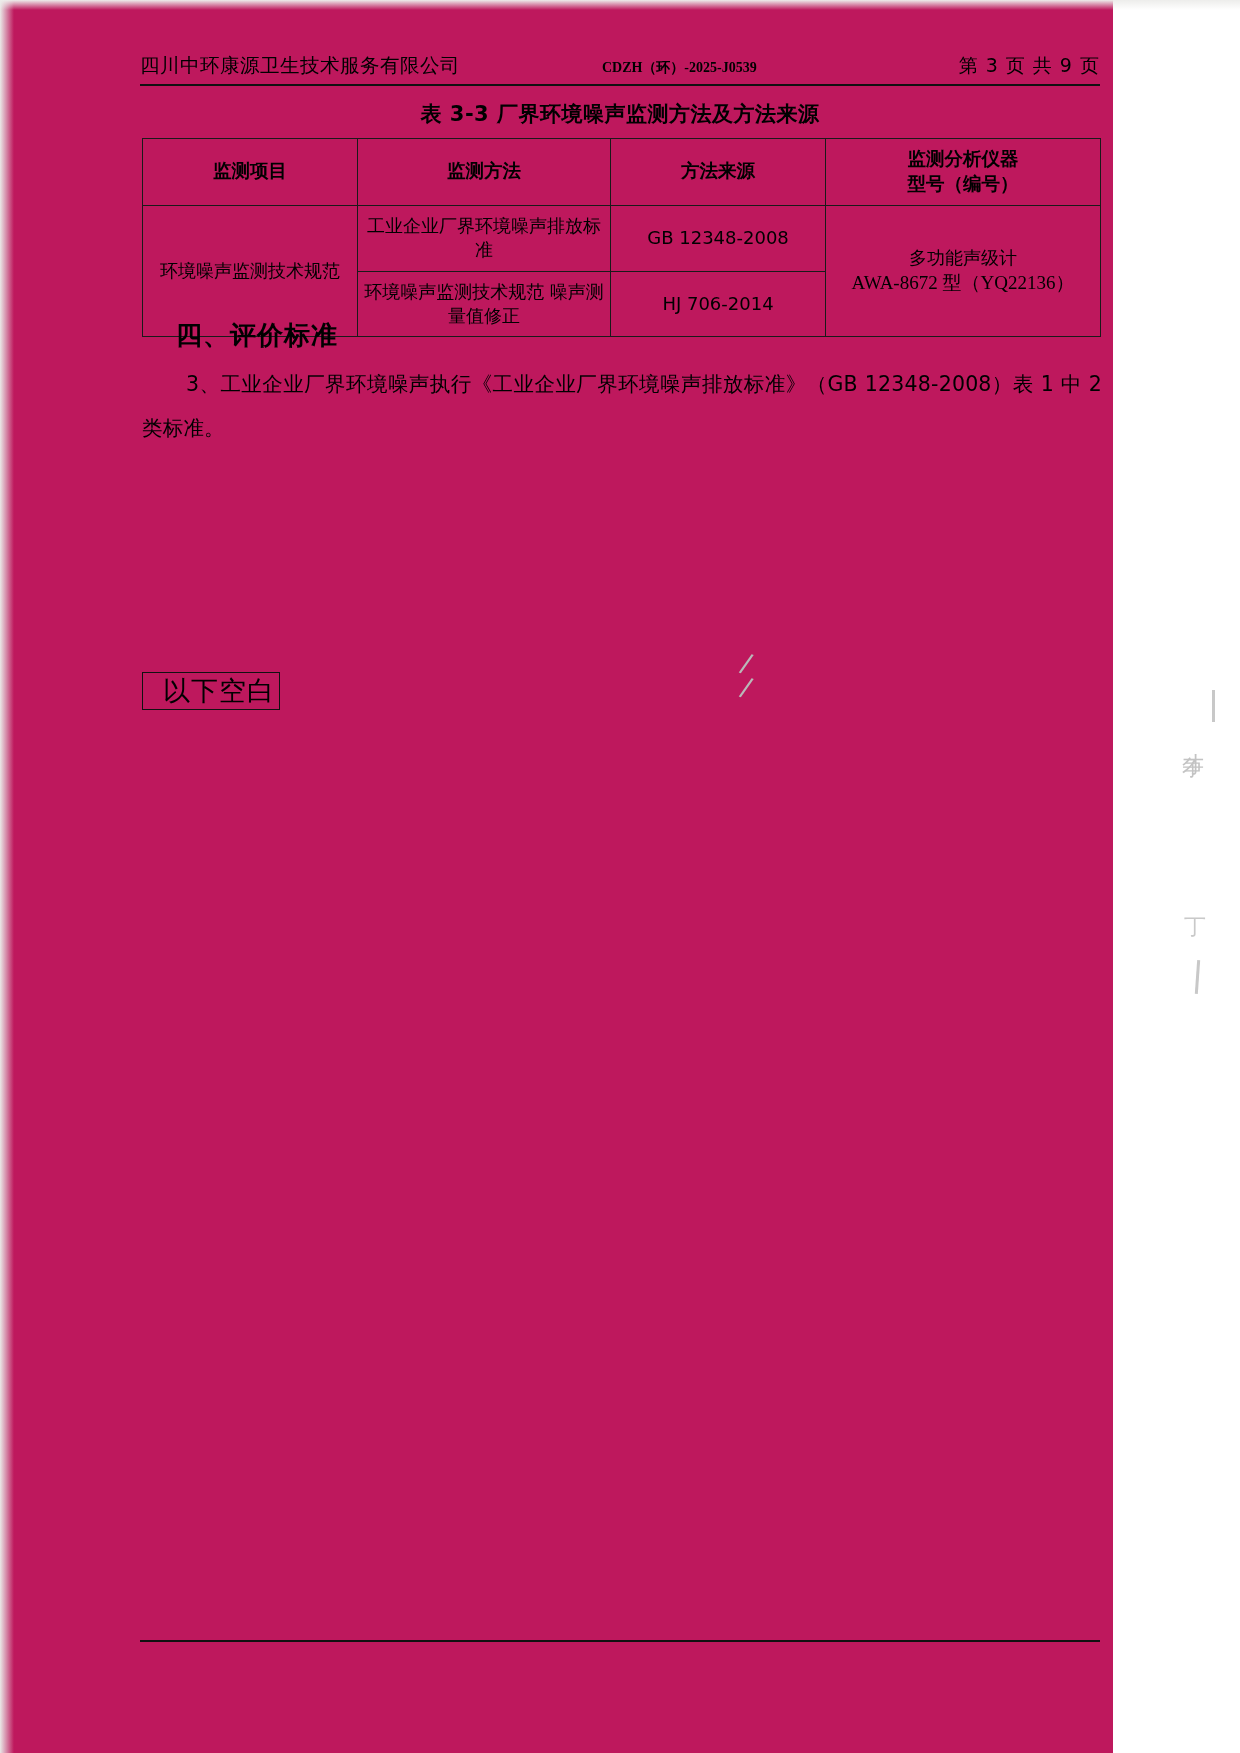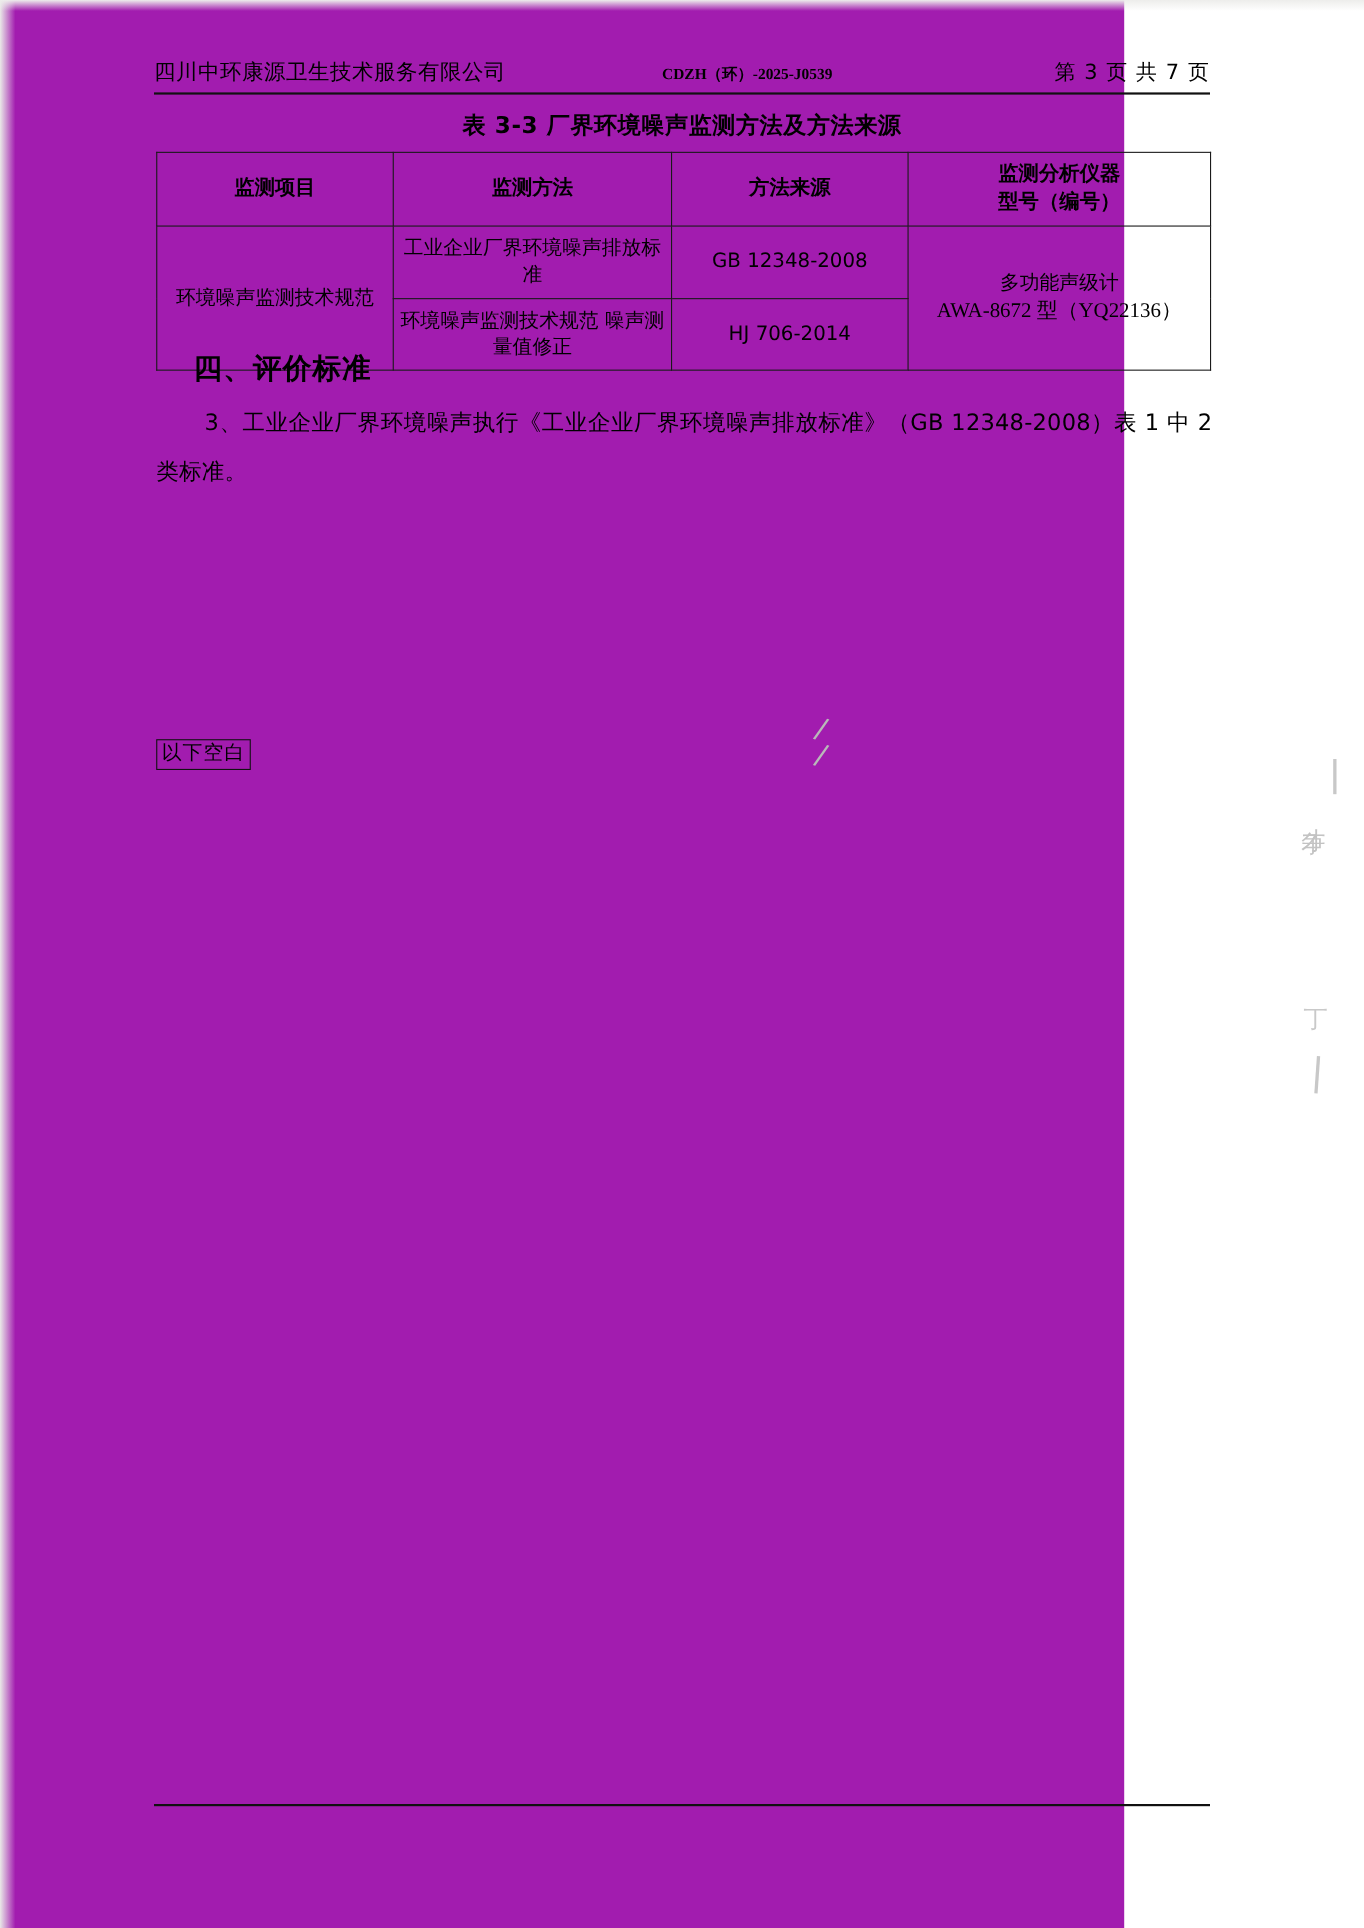--- a/index.html
+++ b/index.html
@@ -11,23 +11,23 @@
     width: 1240px;
     height: 1753px;
     position: relative;
     font-family: "Liberation Serif", serif;
     color: #000;
     overflow: hidden;
   }
   .page {
     position: absolute;
     left: 0; top: 0;
-    width: 1022px;
+    width: 1113px;
     height: 1753px;
-    background: #a21caf;
+    background: #be185d;
   }
 
   
   .header {
     position: absolute;
     left: 140px;
     top: 52px;
     width: 960px;
     display: flex;
     align-items: baseline;
@@ -140,23 +140,23 @@
   .para.indent {
     text-indent: 44px;
   }
 
   
   .blank-box {
     position: absolute;
     left: 142px;
     top: 672px;
     border: 1.5px solid #111;
-    padding: 2px 4px 3px 4px;
-    font-family: "DejaVu Sans", sans-serif;
-    font-size: 18px;
+    padding: 2px 4px 3px 20px;
+    font-family: "DejaVu Sans", sans-serif;
+    font-size: 27px;
     letter-spacing: 1px;
     line-height: 1.15;
   }
 
   
   .artifact {
     position: absolute;
     color: #b9b9b9;
     font-family: "DejaVu Sans", sans-serif;
     pointer-events: none;
@@ -230,21 +230,21 @@
 <body>
 
 <div class="page">
 
   <div class="scan-edge-left"></div>
   <div class="scan-edge-top"></div>
 
   <div class="header">
     <span class="header-left">四川中环康源卫生技术服务有限公司</span>
     <span class="header-center">CDZH（环）-2025-J0539</span>
-    <span class="header-right">第 3 页 共 7 页</span>
+    <span class="header-right">第 3 页 共 9 页</span>
   </div>
   <div class="header-rule"></div>
 
   <div class="table-caption">表 3-3  厂界环境噪声监测方法及方法来源</div>
 
   <table class="data">
     <colgroup>
       <col class="col1">
         <col class="col2">
         <col class="col3">

